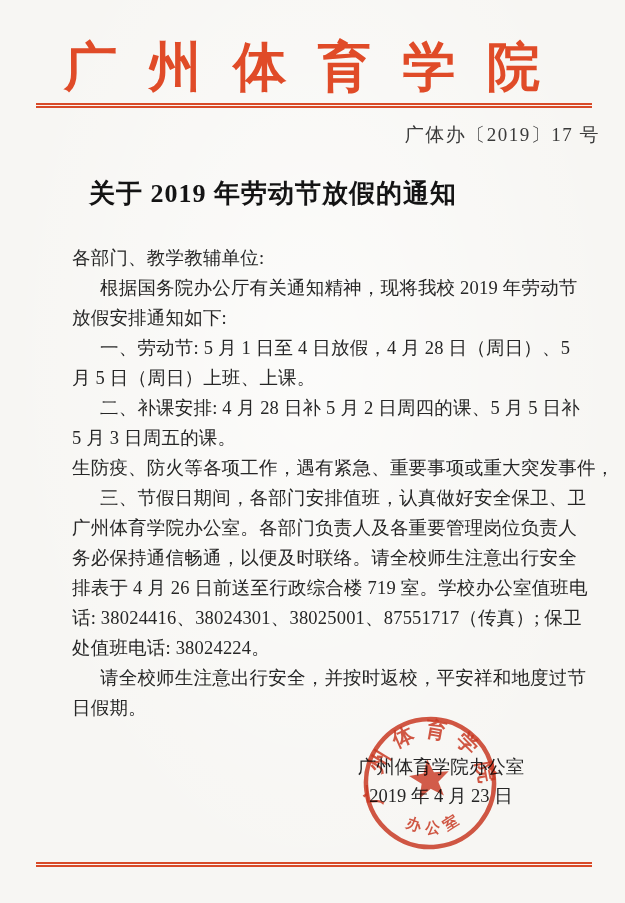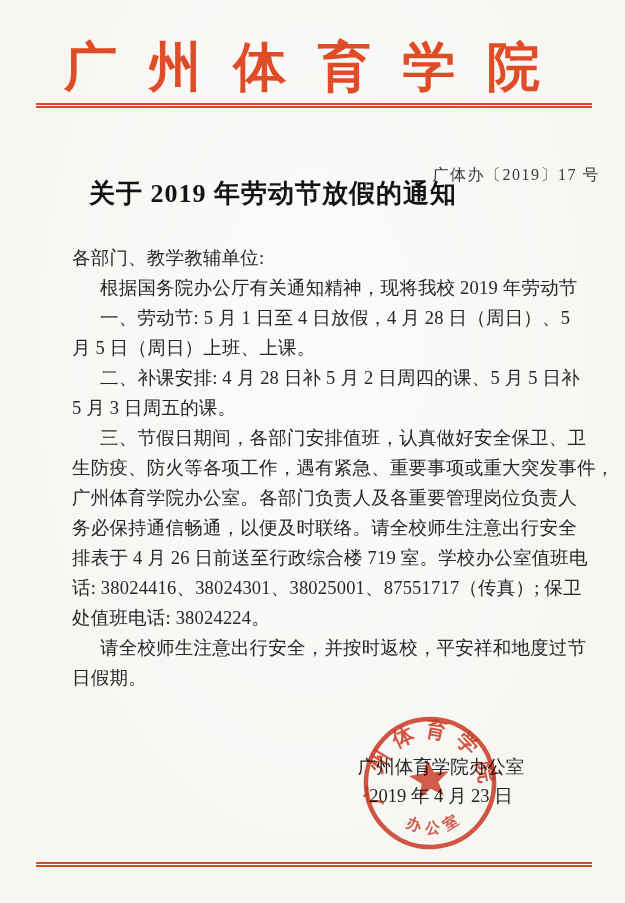--- a/index.html
+++ b/index.html
@@ -48,25 +48,24 @@
       #d84a28 3px, #d84a28 5px
     );
   }
   .rule-top    { top: 103px; }
   .rule-bottom { top: 862px; }
 
   .doc-number {
     position: absolute;
     top: 122px;
     right: 25px;
-    font-size: 16px;
+    font-size: 19px;
     color: #3a3a3a;
     letter-spacing: 1.5px;
     white-space: nowrap;
-    margin-top: 43px;
   }
 
   .doc-title {
     position: absolute;
     top: 176px;
     left: 0;
     width: 546px;
     text-align: center;
     font-size: 26px;
     font-weight: bold;
@@ -128,26 +127,27 @@
 
   <div class="red-rule rule-top"></div>
 
   <div class="doc-number">广体办〔2019〕17 号</div>
 
   <div class="doc-title">关于 2019 年劳动节放假的通知</div>
 
   <div class="body-text">
     <div class="line">各部门、教学教辅单位:</div>
     <div class="line indent">根据国务院办公厅有关通知精神，现将我校 2019 年劳动节</div>
+    <div class="line">放假安排通知如下:</div>
     <div class="line indent">一、劳动节: 5 月 1 日至 4 日放假，4 月 28 日（周日）、5</div>
     <div class="line">月 5 日（周日）上班、上课。</div>
     <div class="line indent">二、补课安排: 4 月 28 日补 5 月 2 日周四的课、5 月 5 日补</div>
     <div class="line">5 月 3 日周五的课。</div>
+    <div class="line">生防疫、防火等各项工作，遇有紧急、重要事项或重大突发事件，</div>
     <div class="line indent">三、节假日期间，各部门安排值班，认真做好安全保卫、卫</div>
-    <div class="line">生防疫、防火等各项工作，遇有紧急、重要事项或重大突发事件，</div>
     <div class="line">广州体育学院办公室。各部门负责人及各重要管理岗位负责人</div>
     <div class="line">务必保持通信畅通，以便及时联络。请全校师生注意出行安全</div>
     <div class="line">排表于 4 月 26 日前送至行政综合楼 719 室。学校办公室值班电</div>
     <div class="line">话: 38024416、38024301、38025001、87551717（传真）; 保卫</div>
     <div class="line">处值班电话: 38024224。</div>
     <div class="line indent">请全校师生注意出行安全，并按时返校，平安祥和地度过节</div>
     <div class="line">日假期。</div>
   </div>
 
   <div class="signature-block">

